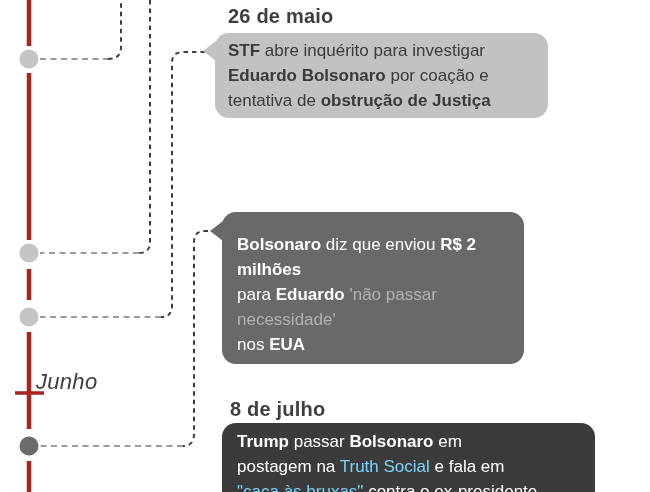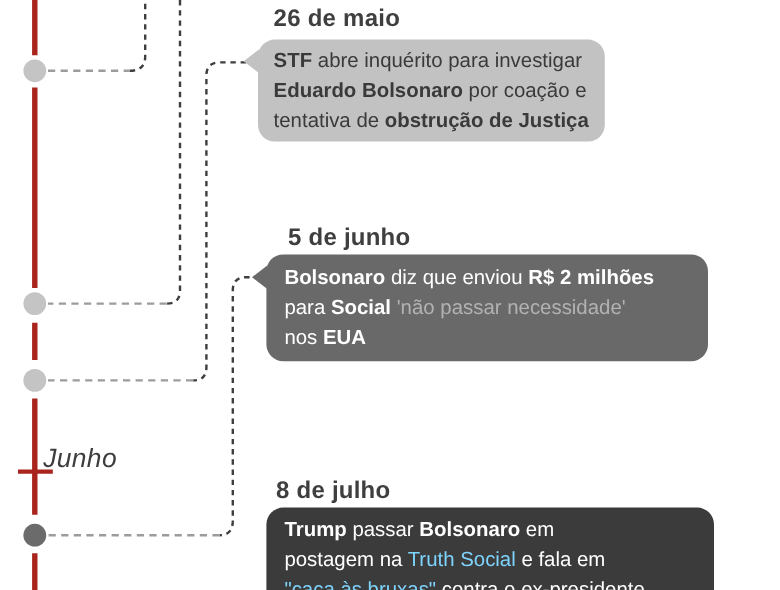--- a/index.html
+++ b/index.html
@@ -23,23 +23,23 @@
     position:absolute;margin:0;font-weight:700;font-size:20px;
     color:#3f3f3f;letter-spacing:.2px;
   }
   .d1{left:228px;top:5px}
   .d2{left:240px;top:187px}
   .d3{left:230px;top:398px}
   .bubble{
     position:absolute;box-sizing:border-box;border-radius:14px;
     font-size:17px;line-height:25px;white-space:pre-wrap;
   }
-  .b1{left:215px;top:33px;width:289px;padding:5px 12px 5px 13px;
+  .b1{left:215px;top:33px;width:333px;padding:5px 12px 5px 13px;
       background:var(--bubble-light);color:#3a3a3a}
-  .b2{left:222px;top:212px;width:368px;padding:7px 12px 7px 15px;
+  .b2{left:222px;top:212px;width:302px;padding:20px 12px 7px 15px;
       background:var(--bubble-medium);color:#ffffff}
   .b3{left:222px;top:423px;width:373px;padding:6px 12px 8px 15px;
       background:var(--bubble-dark);color:#ffffff}
   .seg-bold{font-weight:700}
   .seg-italic{}
   .b2 .seg-italic{color:#b2b2b2;font-weight:400}
   .b3 .seg-italic{color:#7dd3fc;font-weight:400}
   .tail::before{
     content:"";position:absolute;left:-12px;width:0;height:0;
     border-top:10px solid transparent;border-bottom:10px solid transparent;
@@ -75,23 +75,22 @@
     <circle class="dot dark" cx="29" cy="446" r="9.5"></circle>
   </svg>
 
   <div class="month">Junho</div>
 
   <h2 class="date d1">26 de maio</h2>
   <div class="bubble b1 tail"><span class="seg-bold">STF</span><span class="seg-normal"> abre inquérito para investigar
 </span><span class="seg-bold">Eduardo Bolsonaro</span><span class="seg-normal"> por coação e
 tentativa de </span><span class="seg-bold">obstrução de Justiça</span></div>
 
-  <h2 class="date d2">5 de junho</h2>
   <div class="bubble b2 tail"><span class="seg-bold">Bolsonaro</span><span class="seg-normal"> diz que enviou </span><span class="seg-bold">R$ 2 milhões</span><span class="seg-normal">
-para </span><span class="seg-bold">Social</span><span class="seg-normal"> </span><span class="seg-italic">'não passar necessidade'</span><span class="seg-normal">
+para </span><span class="seg-bold">Eduardo</span><span class="seg-normal"> </span><span class="seg-italic">'não passar necessidade'</span><span class="seg-normal">
 nos </span><span class="seg-bold">EUA</span></div>
 
   <h2 class="date d3">8 de julho</h2>
   <div class="bubble b3"><span class="seg-bold">Trump</span><span class="seg-normal"> passar </span><span class="seg-bold">Bolsonaro</span><span class="seg-normal"> em
 postagem na </span><span class="seg-italic">Truth Social</span><span class="seg-normal"> e fala em
 </span><span class="seg-italic">"caça às bruxas"</span><span class="seg-normal"> contra o ex-presidente</span></div>
 
 </div>
 
 </body></html>

